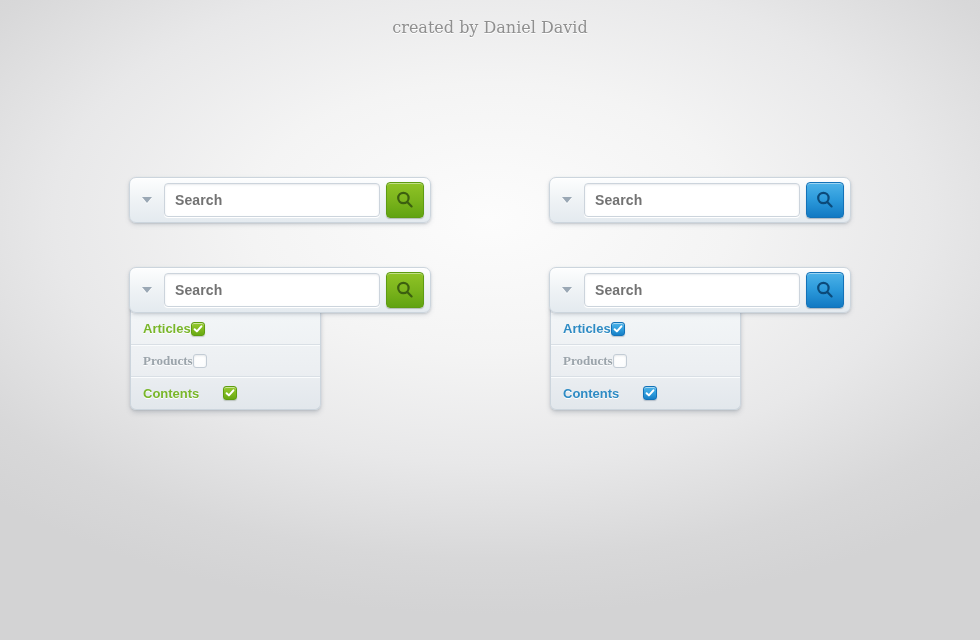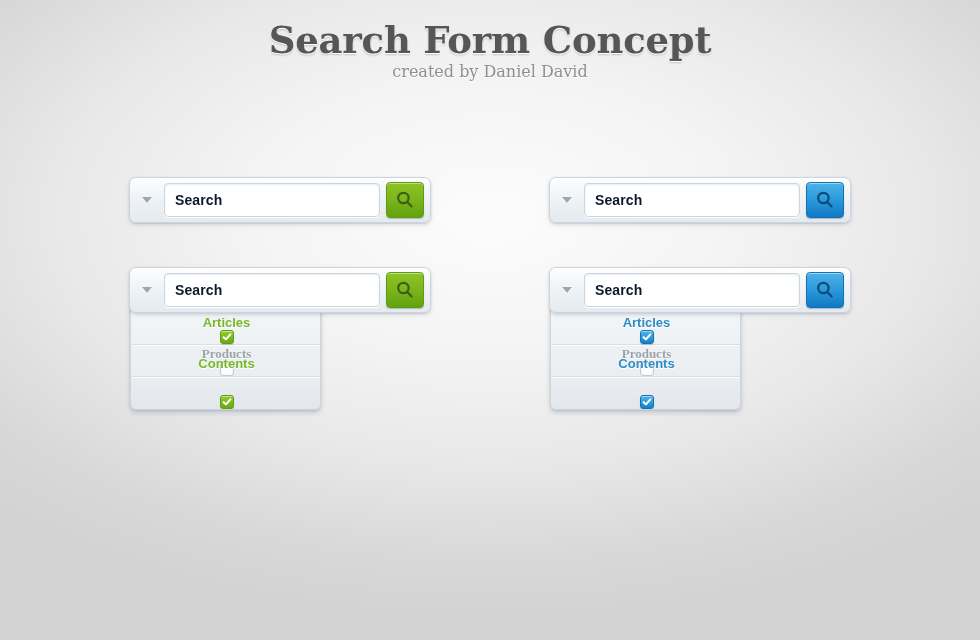--- a/index.html
+++ b/index.html
@@ -98,21 +98,21 @@
     box-shadow: inset 0 1px 2px rgba(110,125,140,0.16),
                 0 1px 0 #ffffff;
     display: flex;
     align-items: center;
     padding-left: 10px;
     margin-right: 6px;
   }
   .search-input .ph {
     font-size: 14px;
     font-weight: bold;
-    color: #0f172a;
+    color: #737373;
     letter-spacing: 0.1px;
   }
 
   .search-btn {
     width: 38px;
     height: 36px;
     border-radius: 4px;
     display: flex;
     align-items: center;
     justify-content: center;
@@ -151,26 +151,25 @@
                 0 1px 2px rgba(80,95,110,0.16);
     position: relative;
     z-index: 1;
     overflow: hidden;
   }
 
   .option-row {
     height: 32px;
     display: flex;
     align-items: center;
-    justify-content: flex-end;
+    justify-content: flex-start;
     padding: 0 10px 0 12px;
     border-bottom: 1px solid #d9dfe5;
     box-shadow: inset 0 1px 0 #fafcfd;
     cursor: pointer;
-    flex-direction: column;
   }
   .option-row:last-child { border-bottom: none; gap: 24px; }
 
   .option-label {
     font-size: 13px;
     font-weight: bold;
     text-shadow: 0 1px 0 #ffffff;
   }
   .option-label.on-green { color: #79b62a; }
   .option-label.on-blue  { color: #2e8bc4; }
@@ -200,21 +199,20 @@
     border: 1px solid #1272b8;
     box-shadow: inset 0 1px 0 rgba(255,255,255,0.5),
                 0 1px 1px rgba(30,60,90,0.25);
   }
   .tick { display: block; }
 </style>
 </head>
 <body>
 
 <div class="header">
-  <div class="title">Search Form Concept</div>
   <div class="subtitle">created by Daniel David</div>
 </div>
 
 <div class="stage">
 
   <div class="widget w-tl">
     <div class="searchbar">
       <div class="dropdown-toggle">
         <span class="caret"></span>
       </div>

